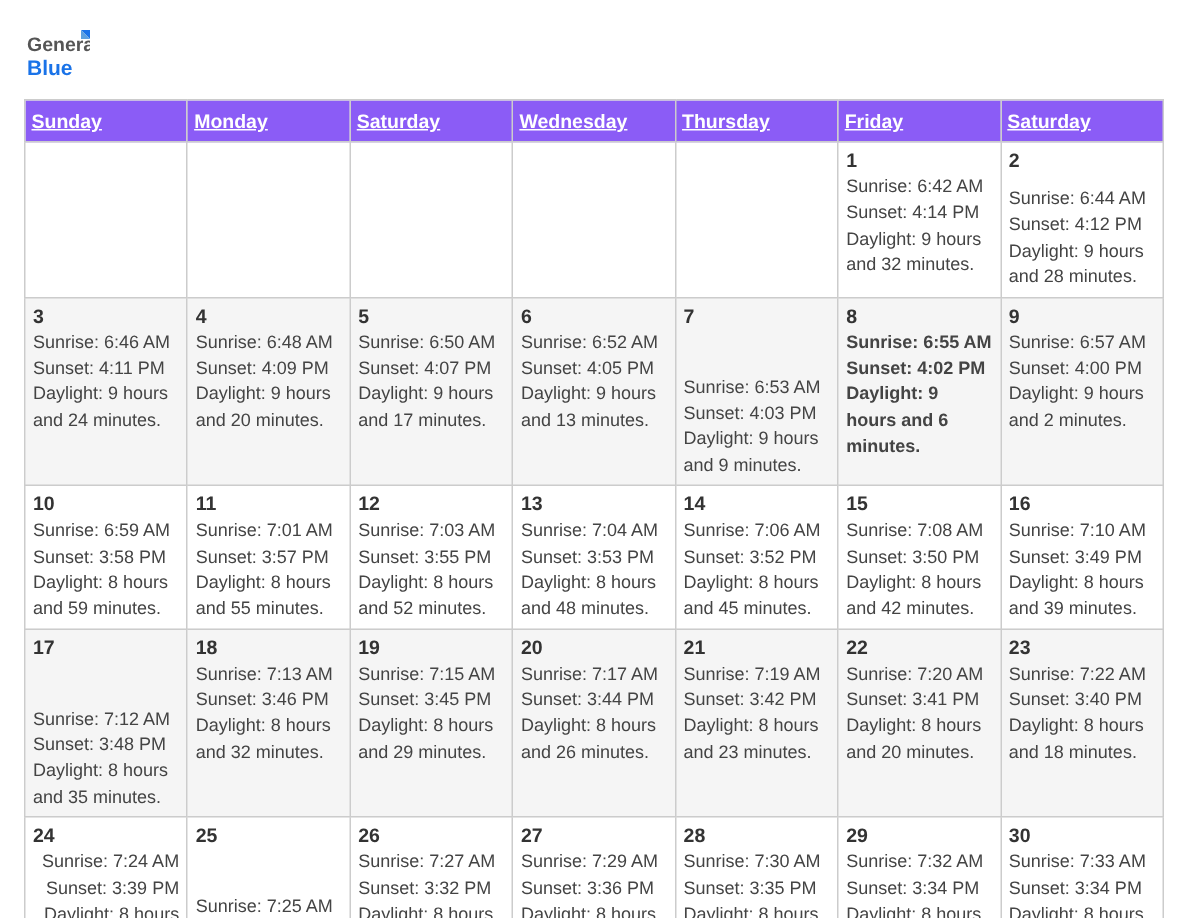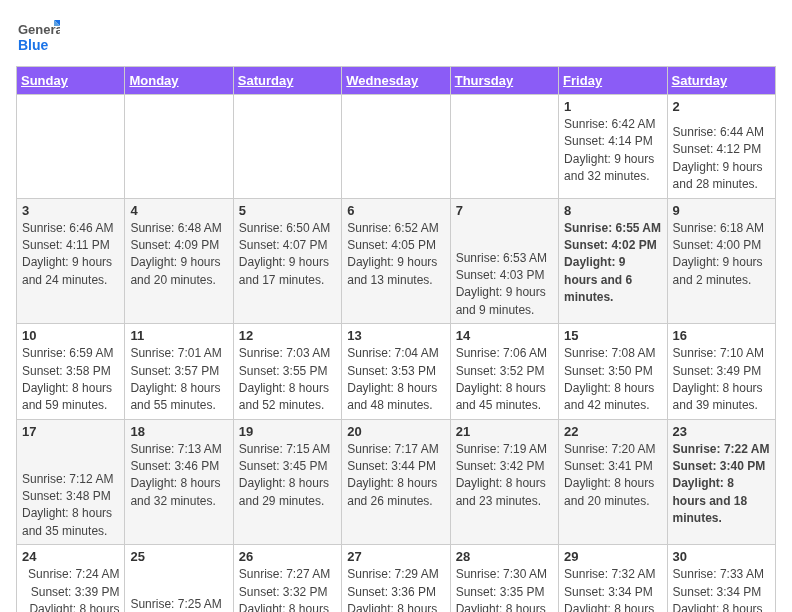--- a/index.html
+++ b/index.html
@@ -138,21 +138,21 @@
 Daylight: 9 hours and 9 minutes.</div>
         </td>
         <td>
           <span class="day-num">8</span>
           <div class="day-info" style="white-space: pre-line; font-weight: bold;">Sunrise: 6:55 AM
 Sunset: 4:02 PM
 Daylight: 9 hours and 6 minutes.</div>
         </td>
         <td>
           <span class="day-num">9</span>
-          <div class="day-info" style="white-space: pre-line;">Sunrise: 6:18 AM
+          <div class="day-info" style="white-space: pre-line;">Sunrise: 6:57 AM
 Sunset: 4:00 PM
 Daylight: 9 hours and 2 minutes.</div>
         </td>
       </tr>
       <tr>
         <td>
           <span class="day-num">10</span>
           <div class="day-info" style="white-space: pre-line;">Sunrise: 6:59 AM
 Sunset: 3:58 PM
 Daylight: 8 hours and 59 minutes.</div>
@@ -226,21 +226,21 @@
 Daylight: 8 hours and 23 minutes.</div>
         </td>
         <td>
           <span class="day-num">22</span>
           <div class="day-info" style="white-space: pre-line;">Sunrise: 7:20 AM
 Sunset: 3:41 PM
 Daylight: 8 hours and 20 minutes.</div>
         </td>
         <td>
           <span class="day-num">23</span>
-          <div class="day-info" style="white-space: pre-line; font-weight: bold;">Sunrise: 7:22 AM
+          <div class="day-info" style="white-space: pre-line;">Sunrise: 7:22 AM
 Sunset: 3:40 PM
 Daylight: 8 hours and 18 minutes.</div>
         </td>
       </tr>
       <tr>
         <td>
           <span class="day-num">24</span>
           <div class="day-info" style="white-space: pre-line; text-align: right;">Sunrise: 7:24 AM
 Sunset: 3:39 PM
 Daylight: 8 hours and 15 minutes.</div>

